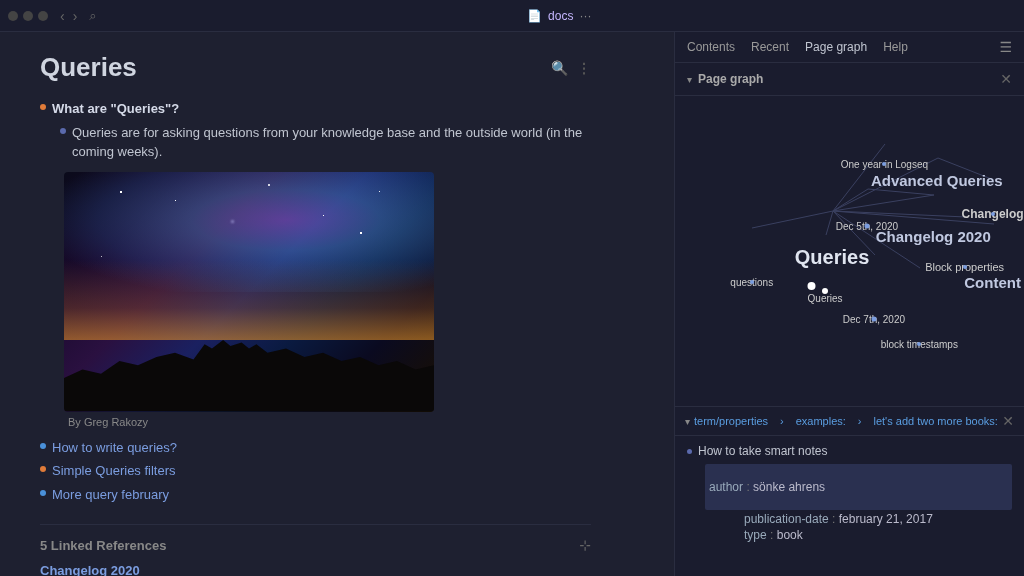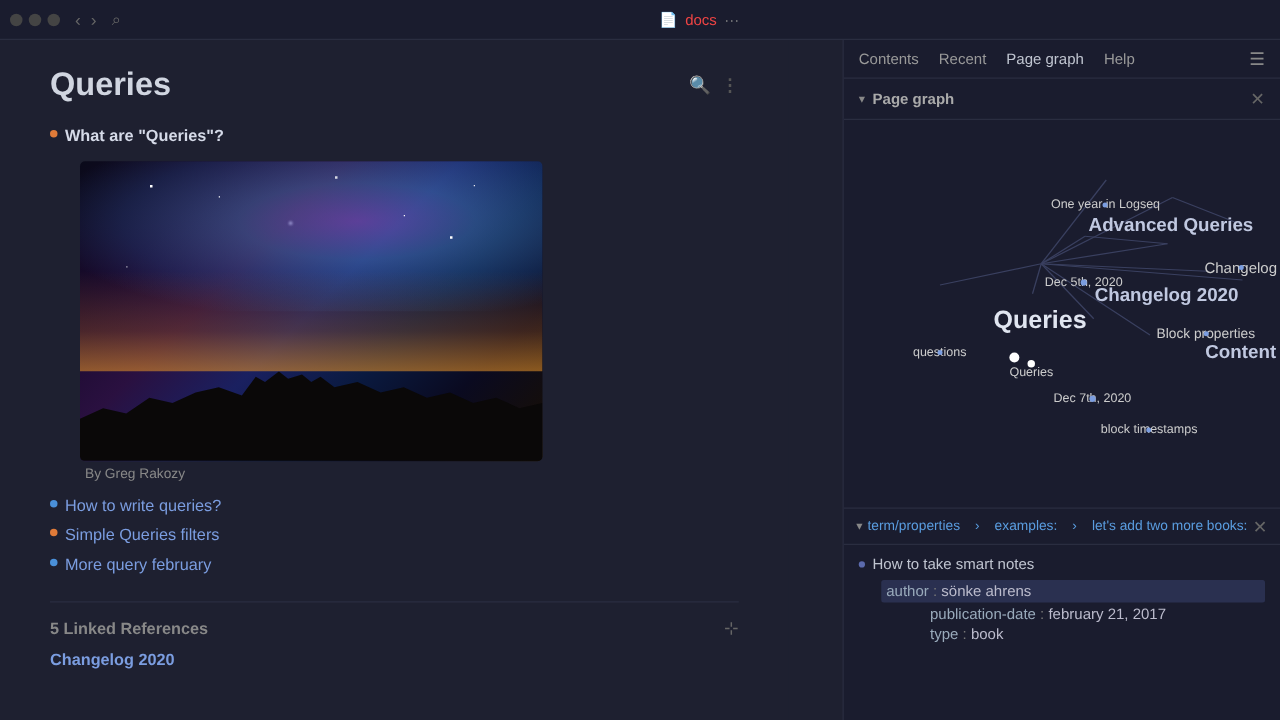--- a/index.html
+++ b/index.html
@@ -56,21 +56,21 @@
       display: flex;
       align-items: center;
       justify-content: center;
       gap: 6px;
     }
     .topbar-icon {
       color: #888;
       font-size: 12px;
     }
     .topbar-docs {
-      color: #ef4444;
+      color: #c4b5fd;
       font-size: 12px;
     }
     .topbar-dots2 {
       color: #888;
       font-size: 12px;
     }
 
     
     .main-layout {
       display: flex;
@@ -387,21 +387,21 @@
       padding-left: 39px;
     }
     .prop-key {
       color: #9ab;
     }
     .prop-val {
       color: #bbc;
     }
     .highlighted-row {
       background: #2a3050;
-      padding: 2px 4px;
+      padding: 16px 4px;
       border-radius: 2px;
     }
   </style>
 </head>
 <body>
 
 <div class="topbar">
   <div class="topbar-dots">
     <div class="dot"></div>
     <div class="dot"></div>
@@ -429,20 +429,24 @@
         <span>⋮</span>
       </div>
     </div>
 
     <div class="bullet-item">
       <div class="bullet-dot bullet-dot-orange"></div>
       <span class="bullet-text">
         <strong>What are "Queries"?</strong>
       </span>
     </div>
+    <div class="bullet-item sub-bullet">
+      <div class="bullet-dot"></div>
+      <span class="bullet-text">Queries are for asking questions from your knowledge base and the outside world (in the coming weeks).</span>
+    </div>
 
     <div class="image-container">
       <div class="image-placeholder">
         <div class="milky-way"></div>
         <div class="horizon-glow"></div>
         <div class="silhouette"></div>
 
         <div style="position:absolute;top:8%;left:15%;width:2px;height:2px;background:white;border-radius:50;"></div>
         <div style="position:absolute;top:12%;left:30%;width:1px;height:1px;background:white;border-radius:50;"></div>
         <div style="position:absolute;top:5%;left:55%;width:2px;height:2px;background:rgba(255,255,255,0.8);border-radius:50;"></div>
@@ -522,21 +526,21 @@
 
         <div class="graph-node" style="left:43%;top:63%;">
           <div class="graph-node-dot active" style="position:relative;display:inline-block;"></div>
           <div class="graph-node-label" style="font-size:10px;color:#ccc;">Queries</div>
         </div>
 
         <div class="graph-node" style="left:75%;top:27%;">
           <div class="graph-node-label medium">Advanced Queries</div>
         </div>
 
-        <div class="graph-node" style="left:91%;top:38%;">
+        <div class="graph-node" style="left:91%;top:38%;font-weight:bold;">
           <div class="graph-node-label" style="font-size:12px;">Changelog</div>
         </div>
 
         <div class="graph-node" style="left:74%;top:45%;">
           <div class="graph-node-label medium">Changelog 2020</div>
         </div>
 
         <div class="graph-node" style="left:83%;top:55%;">
           <div class="graph-node-label" style="font-size:11px;">Block properties</div>
         </div>

